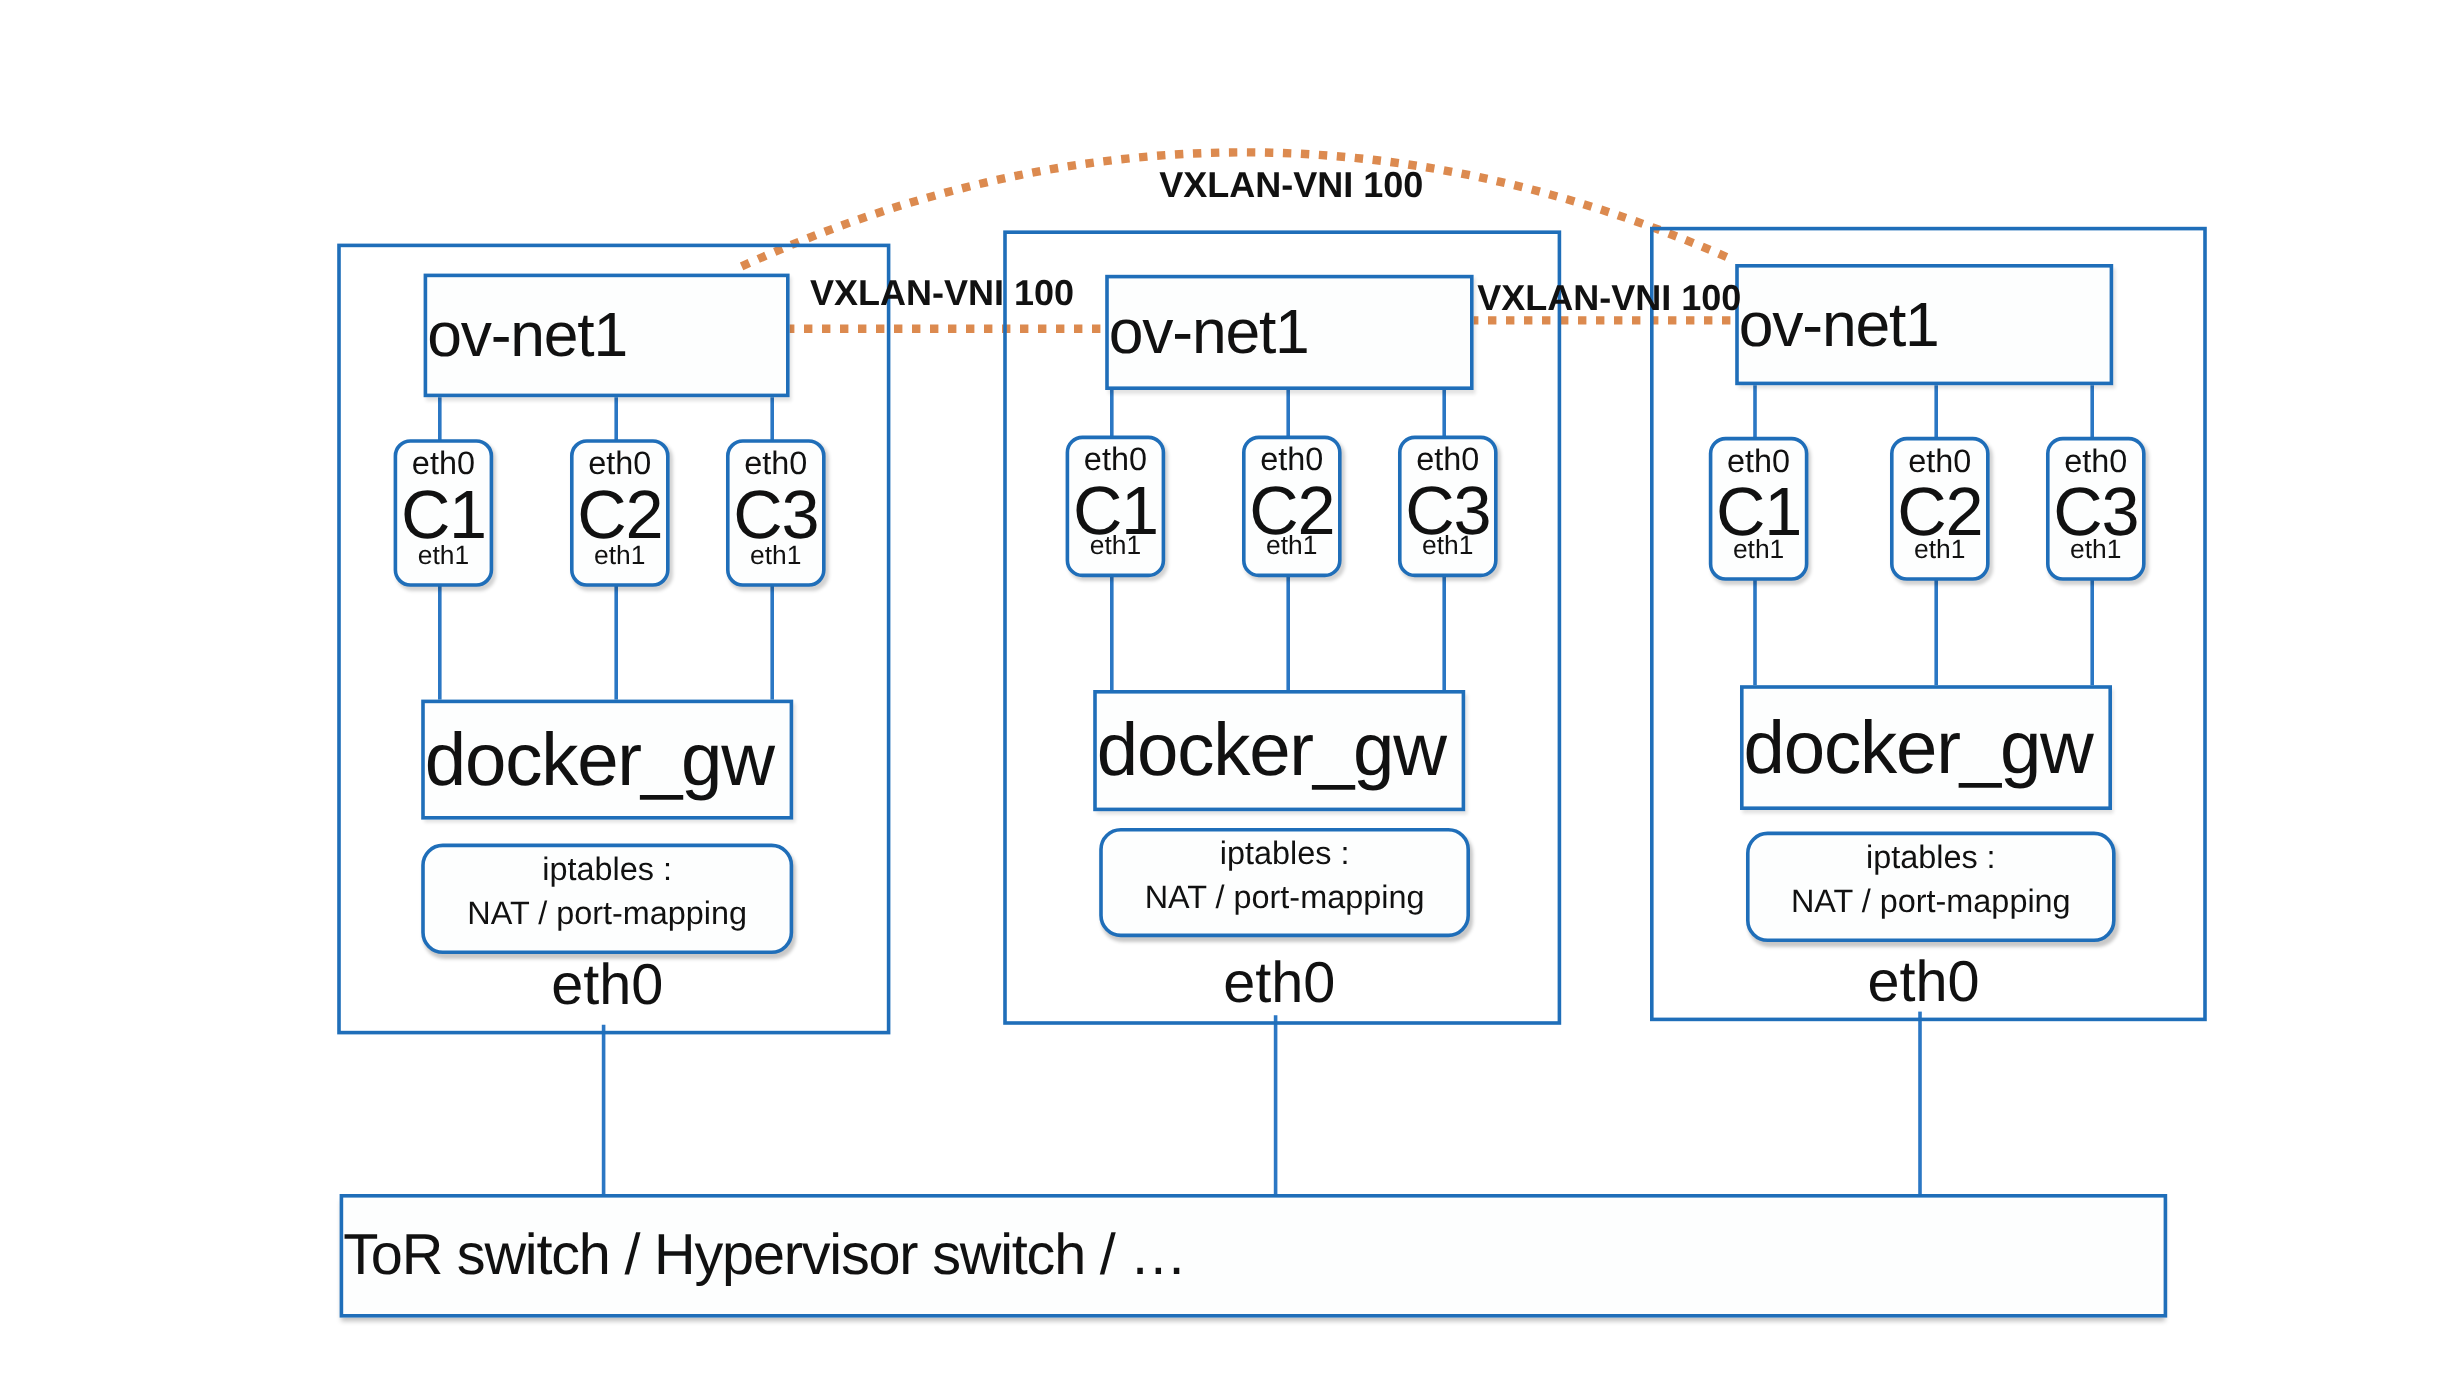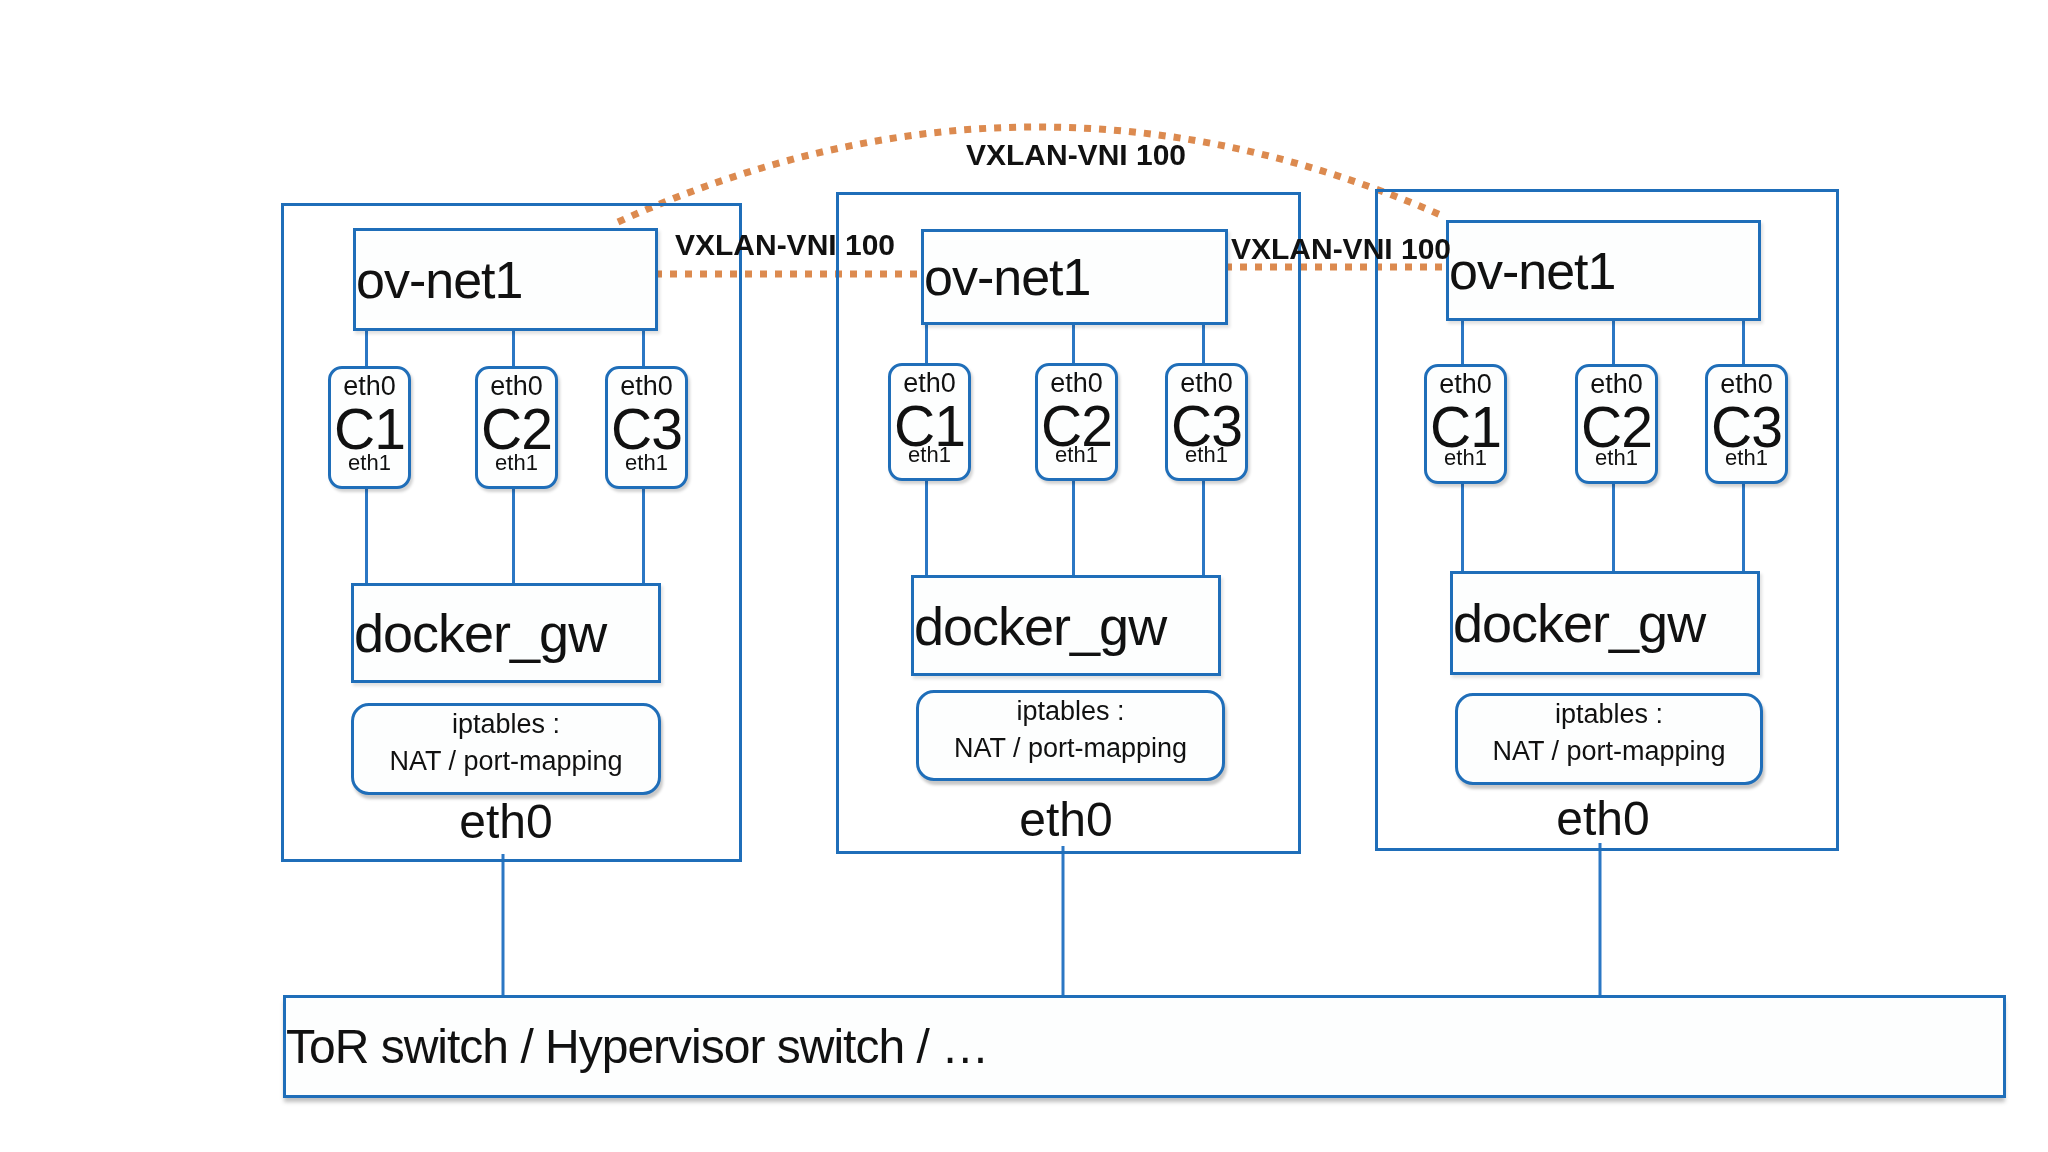--- a/index.html
+++ b/index.html
@@ -16,21 +16,21 @@
   .ov-box{box-shadow:2px 3px 3px rgba(0,0,0,0.12);}
   .ov-label{font-size:52px;letter-spacing:-1px;}
 
   .container-box{border-radius:14px;border-width:3.5px;box-shadow:2px 3px 3px rgba(0,0,0,0.18);
        flex-direction:column;justify-content:flex-start;padding:2px 0 4px 0;}
   .if-top{font-size:27px;line-height:30px;}
   .c-name{font-size:57px;line-height:56px;letter-spacing:-1px;}
   .if-bottom{font-size:22px;line-height:30px;position:absolute;bottom:8px;left:0;right:0;text-align:center;}
 
   .gw-box{box-shadow:2px 3px 3px rgba(0,0,0,0.12);}
-  .gw-label{font-size:54px;letter-spacing:-1px;}
+  .gw-label{font-size:62px;letter-spacing:-1px;}
 
   .ipt-box{border-radius:18px;box-shadow:2px 4px 3px rgba(0,0,0,0.22);flex-direction:column;}
   .ipt-line{font-size:27px;line-height:37px;text-align:center;}
 
   .ethhost-label{position:absolute;z-index:3;font-size:48px;text-align:center;width:200px;}
 
   .tor-box{box-shadow:0 5px 4px -1px rgba(0,0,0,0.25);}
   .tor-label{font-size:48px;letter-spacing:-1px;}
 
   .vxlan-label{position:absolute;z-index:4;font-size:30px;font-weight:bold;width:320px;text-align:center;}
@@ -56,21 +56,21 @@
   .gw3{left:72px;top:379px;width:310px;height:104px;}
 
   .ipt1{left:67px;top:497px;width:310px;height:92px;}
   .ipt2{left:77px;top:495px;width:309px;height:91px;}
   .ipt3{left:77px;top:501px;width:308px;height:92px;}
 
   .eth1pos{left:122px;top:588px;}
   .eth2pos{left:127px;top:597px;}
   .eth3pos{left:125px;top:599px;}
 
-  .tor-box{left:283px;top:995px;width:1723px;height:103px;}
+  .tor-box{left:283px;top:995px;width:1523px;height:103px;}
 
   .vx-top{left:916px;top:138px;}
   .vx-mid1{left:625px;top:228px;}
   .vx-mid2{left:1181px;top:232px;}
 </style>
 </head>
 <body>
 
 <div id="canvas" style="color: rgb(17, 17, 17);">
 

